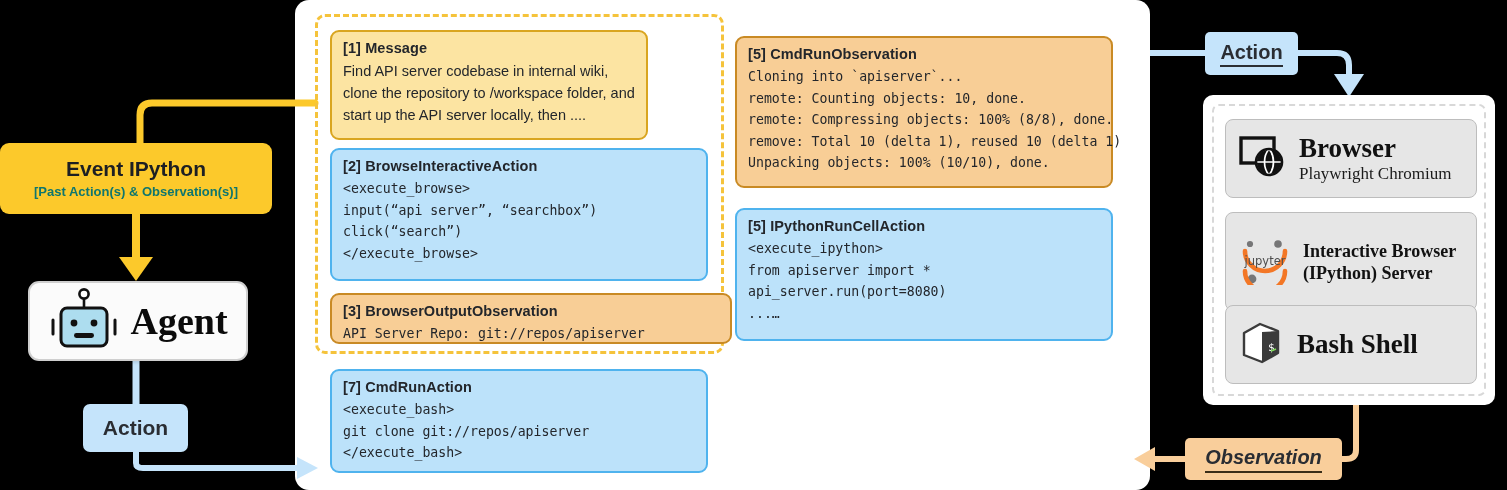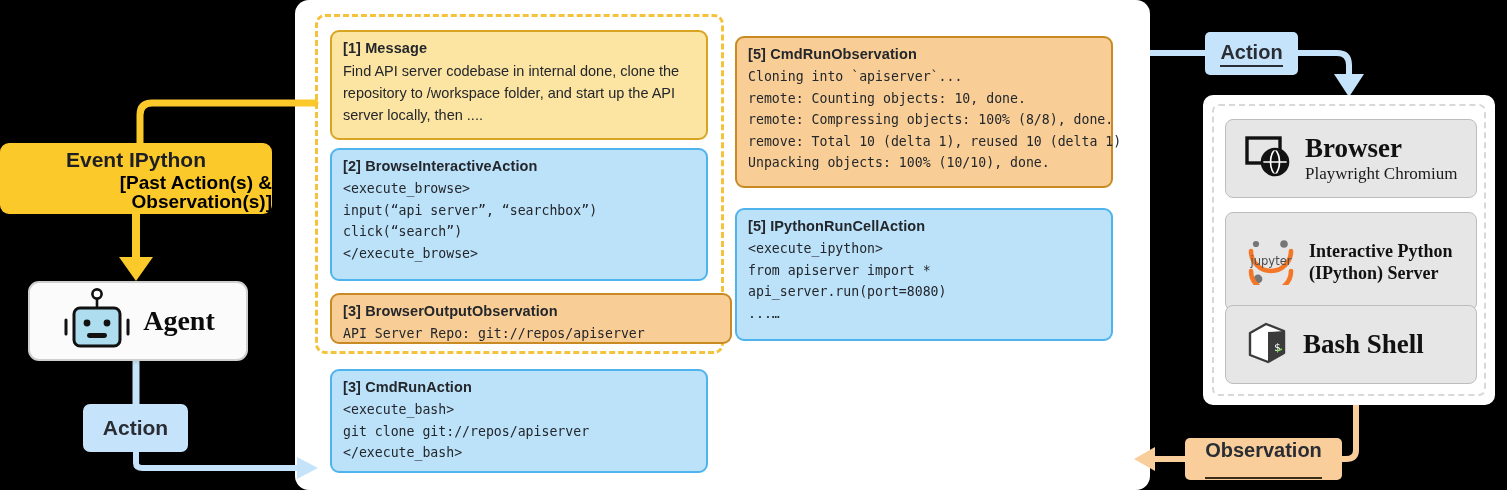--- a/index.html
+++ b/index.html
@@ -15,49 +15,49 @@
   
   .ev{position:absolute;box-sizing:border-box;border-radius:9px;padding:7px 11px 9px 11px;}
   .ev .hd{font-size:14.5px;font-weight:bold;color:#23262b;letter-spacing:.1px;line-height:19px;margin-bottom:2px;}
   .ev .body{font-size:14.5px;color:#23262b;line-height:21px;white-space:pre;}
   .ev .body.sans{font-family:"Liberation Sans",sans-serif;white-space:normal;line-height:22px;}
   .ev .body.mono{font-family:"DejaVu Sans Mono","Liberation Mono",monospace;font-size:13.2px;line-height:21.5px;}
   .ev.yellow{background:#FCE4A2;border:2.5px solid #D9A520;}
   .ev.blue{background:#BCE2FA;border:2.5px solid #4FB3EE;}
   .ev.orange{background:#F8CE96;border:2.5px solid #C98A24;}
 
-  #ev1{left:330px;top:30px;width:378px;height:110px;}
+  #ev1{left:330px;top:30px;width:318px;height:110px;}
   #ev2{left:330px;top:148px;width:378px;height:133px;}
   #ev3{left:330px;top:293px;width:402px;height:51px;}
   #ev4{left:330px;top:369px;width:378px;height:104px;}
   #ev5{left:735px;top:36px;width:378px;height:152px;}
   #ev6{left:735px;top:208px;width:378px;height:133px;}
   #ev7{left:735px;top:371px;width:378px;height:100px;}
 
   
   .eh{position:absolute;left:0px;top:143px;width:272px;height:71px;background:#FCC92B;border-radius:9px;display:flex;flex-direction:column;align-items:center;justify-content:center;}
   .eh .t1{font-size:21px;font-weight:bold;color:#1d1f23;line-height:25px;}
-  .eh .t2{font-size:19px;font-weight:bold;color:#000000;line-height:19px;margin-top:1px;text-align:right;}
+  .eh .t2{font-size:13px;font-weight:bold;color:#0f766e;line-height:19px;margin-top:1px;}
 
   
   .agent{position:absolute;left:28px;top:281px;width:216px;height:76px;background:#fbfbfb;border:2px solid #cfcfcf;border-radius:11px;display:flex;align-items:center;justify-content:center;gap:10px;box-shadow:0 2px 3px rgba(0,0,0,.10);}
-  .agent .lbl{font-family:"Liberation Serif",serif;font-size:28px;font-weight:bold;color:#0b0b0b;line-height:42px;}
+  .agent .lbl{font-family:"Liberation Serif",serif;font-size:38px;font-weight:bold;color:#0b0b0b;line-height:42px;}
 
   
   .chip{position:absolute;display:flex;align-items:center;justify-content:center;font-weight:bold;color:#2a2d33;}
   #action-left{left:83px;top:404px;width:105px;height:48px;background:#C5E4FB;border-radius:7px;font-size:21px;}
   #action-top{left:1205px;top:32px;width:93px;height:43px;background:#C5E4FB;border-radius:5px;font-size:20px;}
   #action-top span{border-bottom:2.5px solid #2a2d33;padding-bottom:1px;}
   #observation{left:1185px;top:438px;width:157px;height:42px;background:#F9CE9B;border-radius:5px;font-size:20px;}
-  #observation span{border-bottom:2.5px solid #3a2d17;padding-bottom:15px;}
+  #observation span{border-bottom:2.5px solid #3a2d17;padding-bottom:2px;font-style:italic;}
 
   
   .runtime{position:absolute;left:1203px;top:95px;width:292px;height:310px;background:#fff;border-radius:10px;}
   .runtime .inner-dash{position:absolute;left:9px;top:9px;right:9px;bottom:9px;border:2px dashed #d8d8d8;border-radius:7px;box-sizing:border-box;}
-  .rt-item{position:absolute;left:22px;width:252px;background:#E6E6E6;border:1.5px solid #bdbdbd;border-radius:8px;box-sizing:border-box;display:flex;align-items:center;gap:11px;padding-left:18px;}
+  .rt-item{position:absolute;left:22px;width:252px;background:#E6E6E6;border:1.5px solid #bdbdbd;border-radius:8px;box-sizing:border-box;display:flex;align-items:center;gap:11px;padding-left:12px;}
   #rt-browser{top:24px;height:79px;}
   #rt-jupyter{top:117px;height:99px;}
   #rt-bash{top:210px;height:79px;}
   .rt-text{font-family:"Liberation Serif",serif;color:#111;}
   .rt-title-lg{font-size:27px;font-weight:bold;line-height:29px;}
   .rt-sub{font-size:17px;line-height:21px;color:#1a1a1a;}
   .rt-title-md{font-size:18px;font-weight:bold;line-height:22px;}
 
   svg.ov{position:absolute;left:0;top:0;width:1507px;height:490px;pointer-events:none;}
 </style>
@@ -88,38 +88,38 @@
     <path d="M1356,405 L1356,450 Q1356,459 1346,459 L1342,459" fill="none" stroke="#F9CE9B" stroke-width="6"></path>
 
     <path d="M1185,459 L1152,459" fill="none" stroke="#F9CE9B" stroke-width="6"></path>
     <path d="M1134,459 L1155,447 L1155,471 Z" fill="#F9CE9B"></path>
   </svg>
 
   <div class="dashed-group"></div>
 
   <div class="ev yellow" id="ev1">
     <div class="hd">[1] Message</div>
-    <div class="body sans">Find API server codebase in internal done, clone the repository to /workspace folder, and start up the API server locally, then ....</div>
+    <div class="body sans">Find API server codebase in internal wiki, clone the repository to /workspace folder, and start up the API server locally, then ....</div>
   </div>
 
   <div class="ev blue" id="ev2">
     <div class="hd">[2] BrowseInteractiveAction</div>
     <div class="body mono">&lt;execute_browse&gt;
 input(“api server”, “searchbox”)
 click(“search”)
 &lt;/execute_browse&gt;</div>
   </div>
 
   <div class="ev orange" id="ev3">
     <div class="hd">[3] BrowserOutputObservation</div>
     <div class="body mono">API Server Repo: git://repos/apiserver</div>
   </div>
 
   <div class="ev blue" id="ev4">
-    <div class="hd">[3] CmdRunAction</div>
+    <div class="hd">[7] CmdRunAction</div>
     <div class="body mono">&lt;execute_bash&gt;
 git clone git://repos/apiserver
 &lt;/execute_bash&gt;</div>
   </div>
 
   <div class="ev orange" id="ev5">
     <div class="hd">[5] CmdRunObservation</div>
     <div class="body mono">Cloning into `apiserver`...
 remote: Counting objects: 10, done.
 remote: Compressing objects: 100% (8/8), done.
@@ -191,21 +191,21 @@
         <svg width="54" height="50" viewBox="0 0 54 50">
           <circle cx="12" cy="9" r="3.1" fill="#767677"></circle>
           <circle cx="40" cy="9" r="3.8" fill="#767677"></circle>
           <circle cx="14" cy="44" r="4.4" fill="#767677"></circle>
           <path d="M7,16 a20,20 0 0 0 40,0" fill="none" stroke="#F37726" stroke-width="4.6" stroke-linecap="round"></path>
           <path d="M47,36 a20,20 0 0 1 -40,0" fill="none" stroke="#F37726" stroke-width="4.6" stroke-linecap="round"></path>
           <text x="27" y="30" font-family="'DejaVu Sans',sans-serif" font-size="11.5" fill="#4d4d4d" text-anchor="middle">jupyter</text>
         </svg>
       </span>
       <span class="rt-text">
-        <span class="rt-title-md" style="display:block">Interactive Python</span>
+        <span class="rt-title-md" style="display:block">Interactive Browser</span>
         <span class="rt-title-md" style="display:block">(IPython) Server</span>
       </span>
     </div>
 
     <div class="rt-item" id="rt-bash">
       <span>
         <svg width="48" height="46" viewBox="0 0 48 46">
           <path d="M6,13 L22,4 L40,11 L40,33 L24,42 L6,35 Z" fill="#fff" stroke="#3b3b3b" stroke-width="2.4" stroke-linejoin="round"></path>
           <path d="M24,12 L40,11 L40,33 L24,42 Z" fill="#3b3b3b"></path>
           <text x="30" y="31" font-family="'DejaVu Sans Mono',monospace" font-size="11" fill="#fff">$</text>

